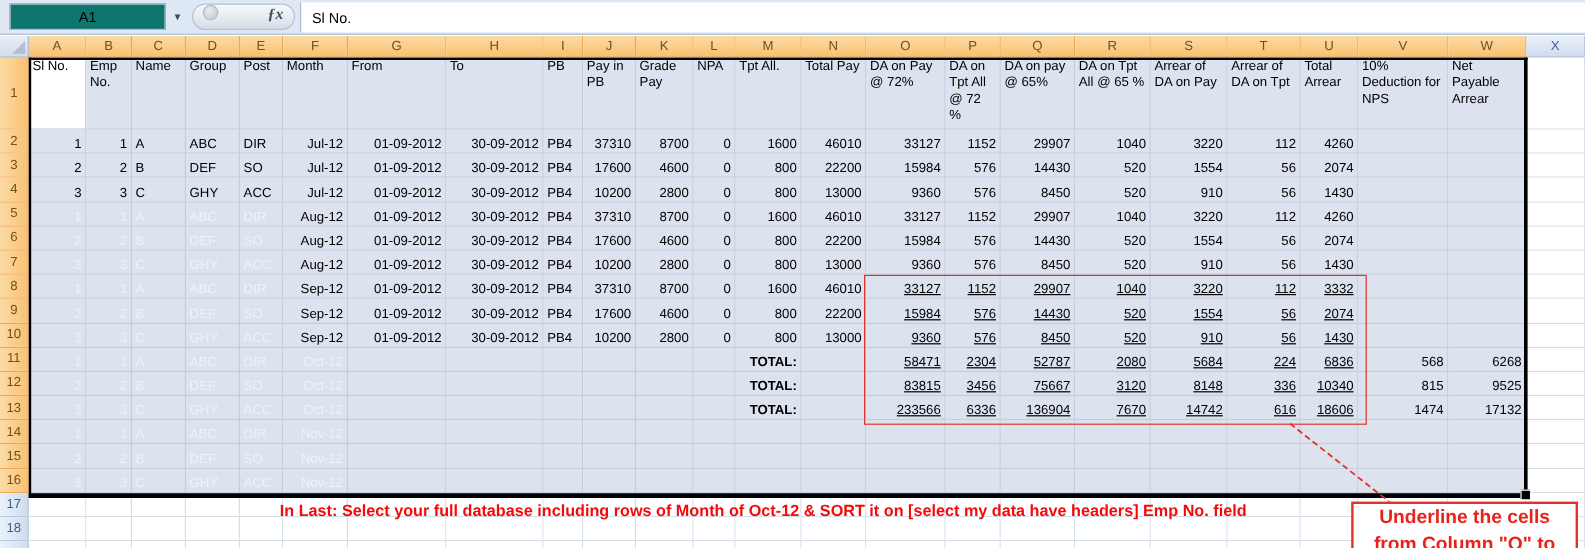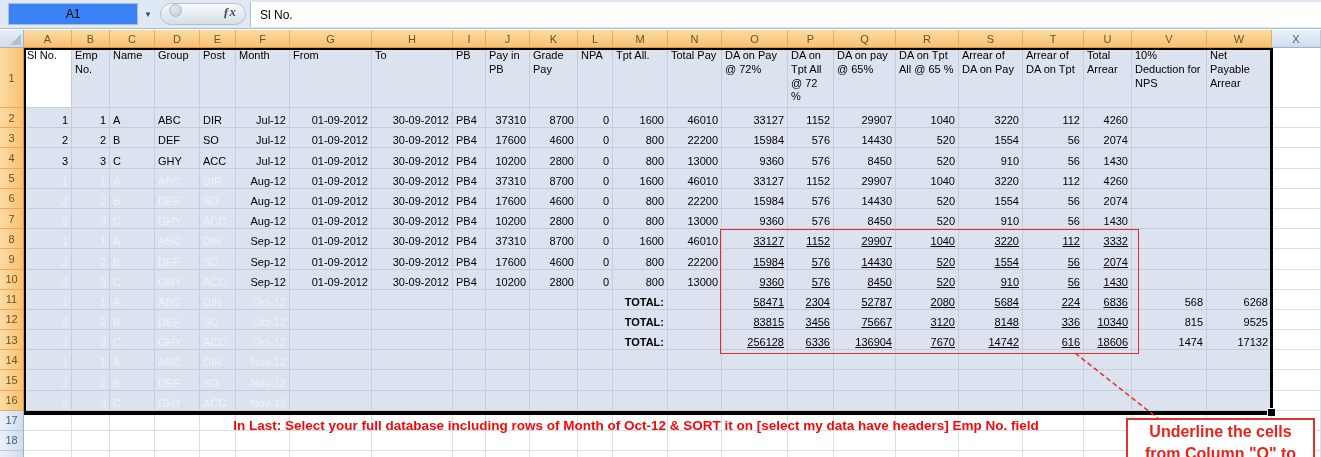--- a/index.html
+++ b/index.html
@@ -2,21 +2,21 @@
 <html><head>
 <meta charset="utf-8">
 <style>
   html,body{margin:0;padding:0;background:#fff;}
   #screen{position:relative;width:1321px;height:457px;overflow:hidden;background:#fff;
           font-family:"Liberation Sans",sans-serif;}
 
   
   .topbar{position:absolute;left:0;top:0;width:1321px;height:29px;background:#dfe9f5;
           border-bottom:1px solid #aebcd0;box-sizing:border-box;}
-  .namebox{position:absolute;left:8px;top:3px;width:130px;height:22px;background:#3b82f6;
+  .namebox{position:absolute;left:8px;top:3px;width:130px;height:22px;background:#0f766e;
            border:1px solid #aebcd0;box-sizing:border-box;display:flex;align-items:center;
            justify-content:center;font-size:12px;color:#000;}
   .nb-arrow{position:absolute;left:140px;top:3px;width:16px;height:22px;display:flex;
             align-items:center;justify-content:center;font-size:8px;color:#3a4a5a;}
   .fxpill{position:absolute;left:160px;top:3px;width:86px;height:22px;border-radius:11px;
           background:linear-gradient(#f7fafc,#d6dde6);border:1px solid #b6c2d2;
           box-sizing:border-box;display:flex;}
   .fxdot{width:11px;height:11px;border-radius:50%;margin-left:8px;
          background:radial-gradient(circle at 35% 30%,#e7eaef,#c2c8d2);border:1px solid #b4bac6;}
   .fxlabel{margin-left:auto;margin-right:9px;font-family:"Liberation Serif",serif;
@@ -421,21 +421,21 @@
       <div class="c sel f">ACC</div>
       <div class="c sel r f">Oct-12</div>
       <div class="c sel"></div>
       <div class="c sel"></div>
       <div class="c sel"></div>
       <div class="c sel"></div>
       <div class="c sel"></div>
       <div class="c sel"></div>
       <div class="c sel r B">TOTAL:</div>
       <div class="c sel"></div>
-      <div class="c sel r u">256128</div>
+      <div class="c sel r u">233566</div>
       <div class="c sel r u">6336</div>
       <div class="c sel r u">136904</div>
       <div class="c sel r u">7670</div>
       <div class="c sel r u">14742</div>
       <div class="c sel r u">616</div>
       <div class="c sel r u">18606</div>
       <div class="c sel r">1474</div>
       <div class="c sel r">17132</div>
       <div class="c"></div>
       <div class="hd rowhd hsel">14</div>

